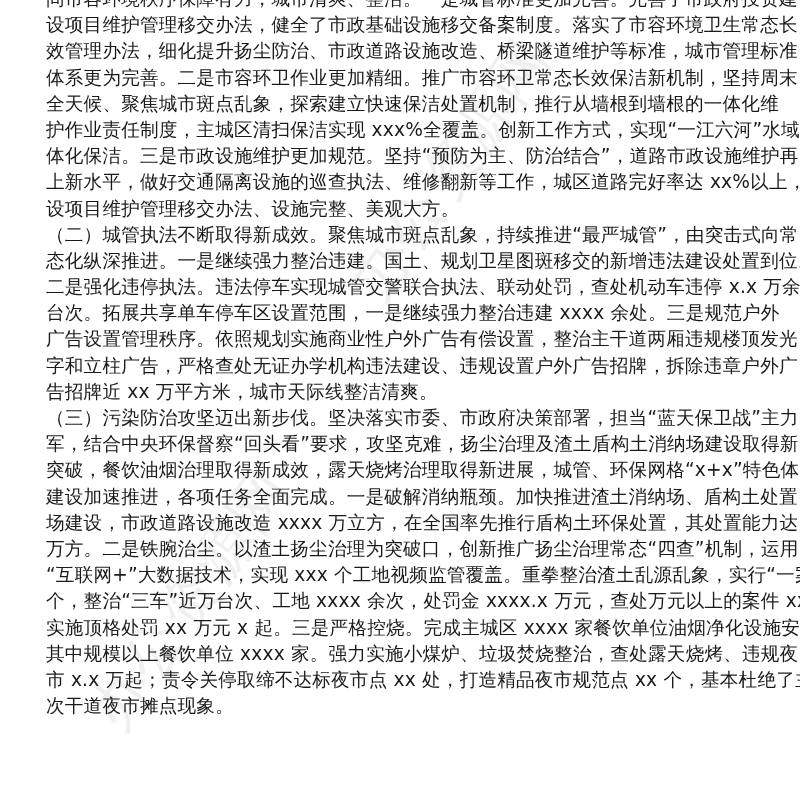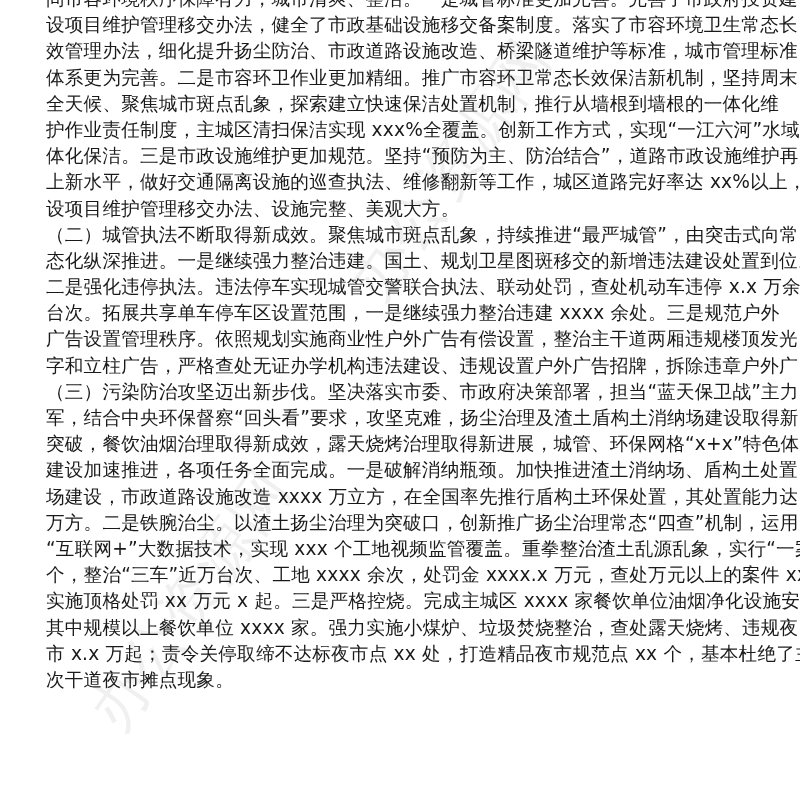--- a/index.html
+++ b/index.html
@@ -39,20 +39,21 @@
   <div class="line">护作业责任制度，主城区清扫保洁实现 xxx%全覆盖。创新工作方式，实现“一江六河”水域一</div>
   <div class="line">体化保洁。三是市政设施维护更加规范。坚持“预防为主、防治结合”，道路市政设施维护再</div>
   <div class="line">上新水平，做好交通隔离设施的巡查执法、维修翻新等工作，城区道路完好率达 xx%以上，</div>
   <div class="line last">设项目维护管理移交办法、设施完整、美观大方。</div>
   <div class="line">（二）城管执法不断取得新成效。聚焦城市斑点乱象，持续推进“最严城管”，由突击式向常</div>
   <div class="line">态化纵深推进。一是继续强力整治违建。国土、规划卫星图斑移交的新增违法建设处置到位。</div>
   <div class="line">二是强化违停执法。违法停车实现城管交警联合执法、联动处罚，查处机动车违停 x.x 万余</div>
   <div class="line">台次。拓展共享单车停车区设置范围，一是继续强力整治违建 xxxx 余处。三是规范户外</div>
   <div class="line">广告设置管理秩序。依照规划实施商业性户外广告有偿设置，整治主干道两厢违规楼顶发光</div>
   <div class="line">字和立柱广告，严格查处无证办学机构违法建设、违规设置户外广告招牌，拆除违章户外广</div>
+  <div class="line last">告招牌近 xx 万平方米，城市天际线整洁清爽。</div>
   <div class="line">（三）污染防治攻坚迈出新步伐。坚决落实市委、市政府决策部署，担当“蓝天保卫战”主力</div>
   <div class="line">军，结合中央环保督察“回头看”要求，攻坚克难，扬尘治理及渣土盾构土消纳场建设取得新</div>
   <div class="line">突破，餐饮油烟治理取得新成效，露天烧烤治理取得新进展，城管、环保网格“x+x”特色体系</div>
   <div class="line">建设加速推进，各项任务全面完成。一是破解消纳瓶颈。加快推进渣土消纳场、盾构土处置</div>
   <div class="line">场建设，市政道路设施改造 xxxx 万立方，在全国率先推行盾构土环保处置，其处置能力达 xxx</div>
   <div class="line">万方。二是铁腕治尘。以渣土扬尘治理为突破口，创新推广扬尘治理常态“四查”机制，运用</div>
   <div class="line">“互联网+”大数据技术，实现 xxx 个工地视频监管覆盖。重拳整治渣土乱源乱象，实行“一案</div>
   <div class="line">个，整治“三车”近万台次、工地 xxxx 余次，处罚金 xxxx.x 万元，查处万元以上的案件 xxx 件，</div>
   <div class="line">实施顶格处罚 xx 万元 x 起。三是严格控烧。完成主城区 xxxx 家餐饮单位油烟净化设施安装，</div>
   <div class="line">其中规模以上餐饮单位 xxxx 家。强力实施小煤炉、垃圾焚烧整治，查处露天烧烤、违规夜</div>

